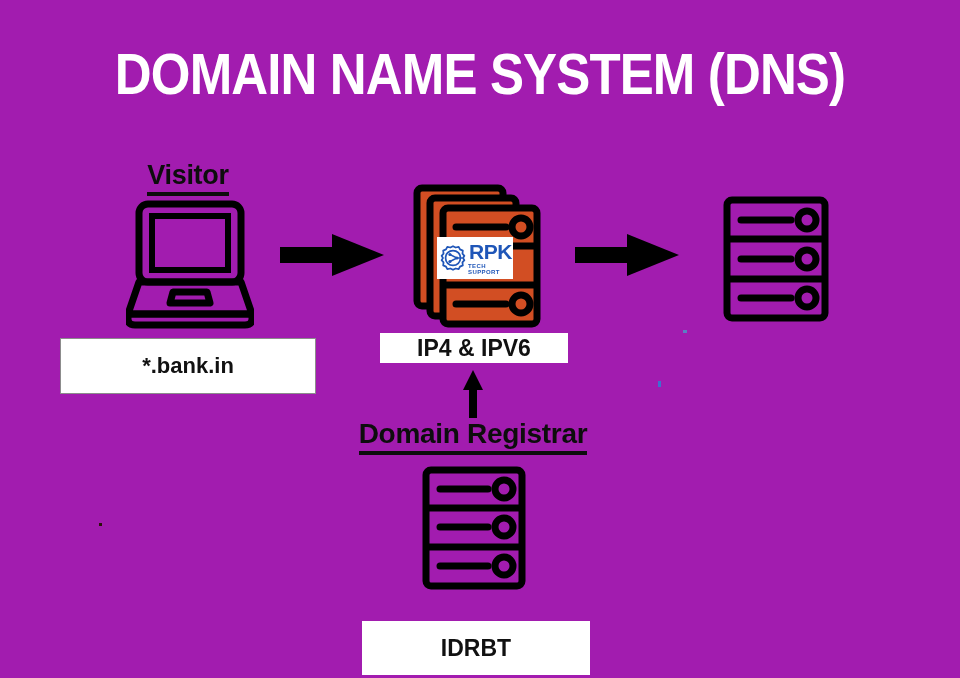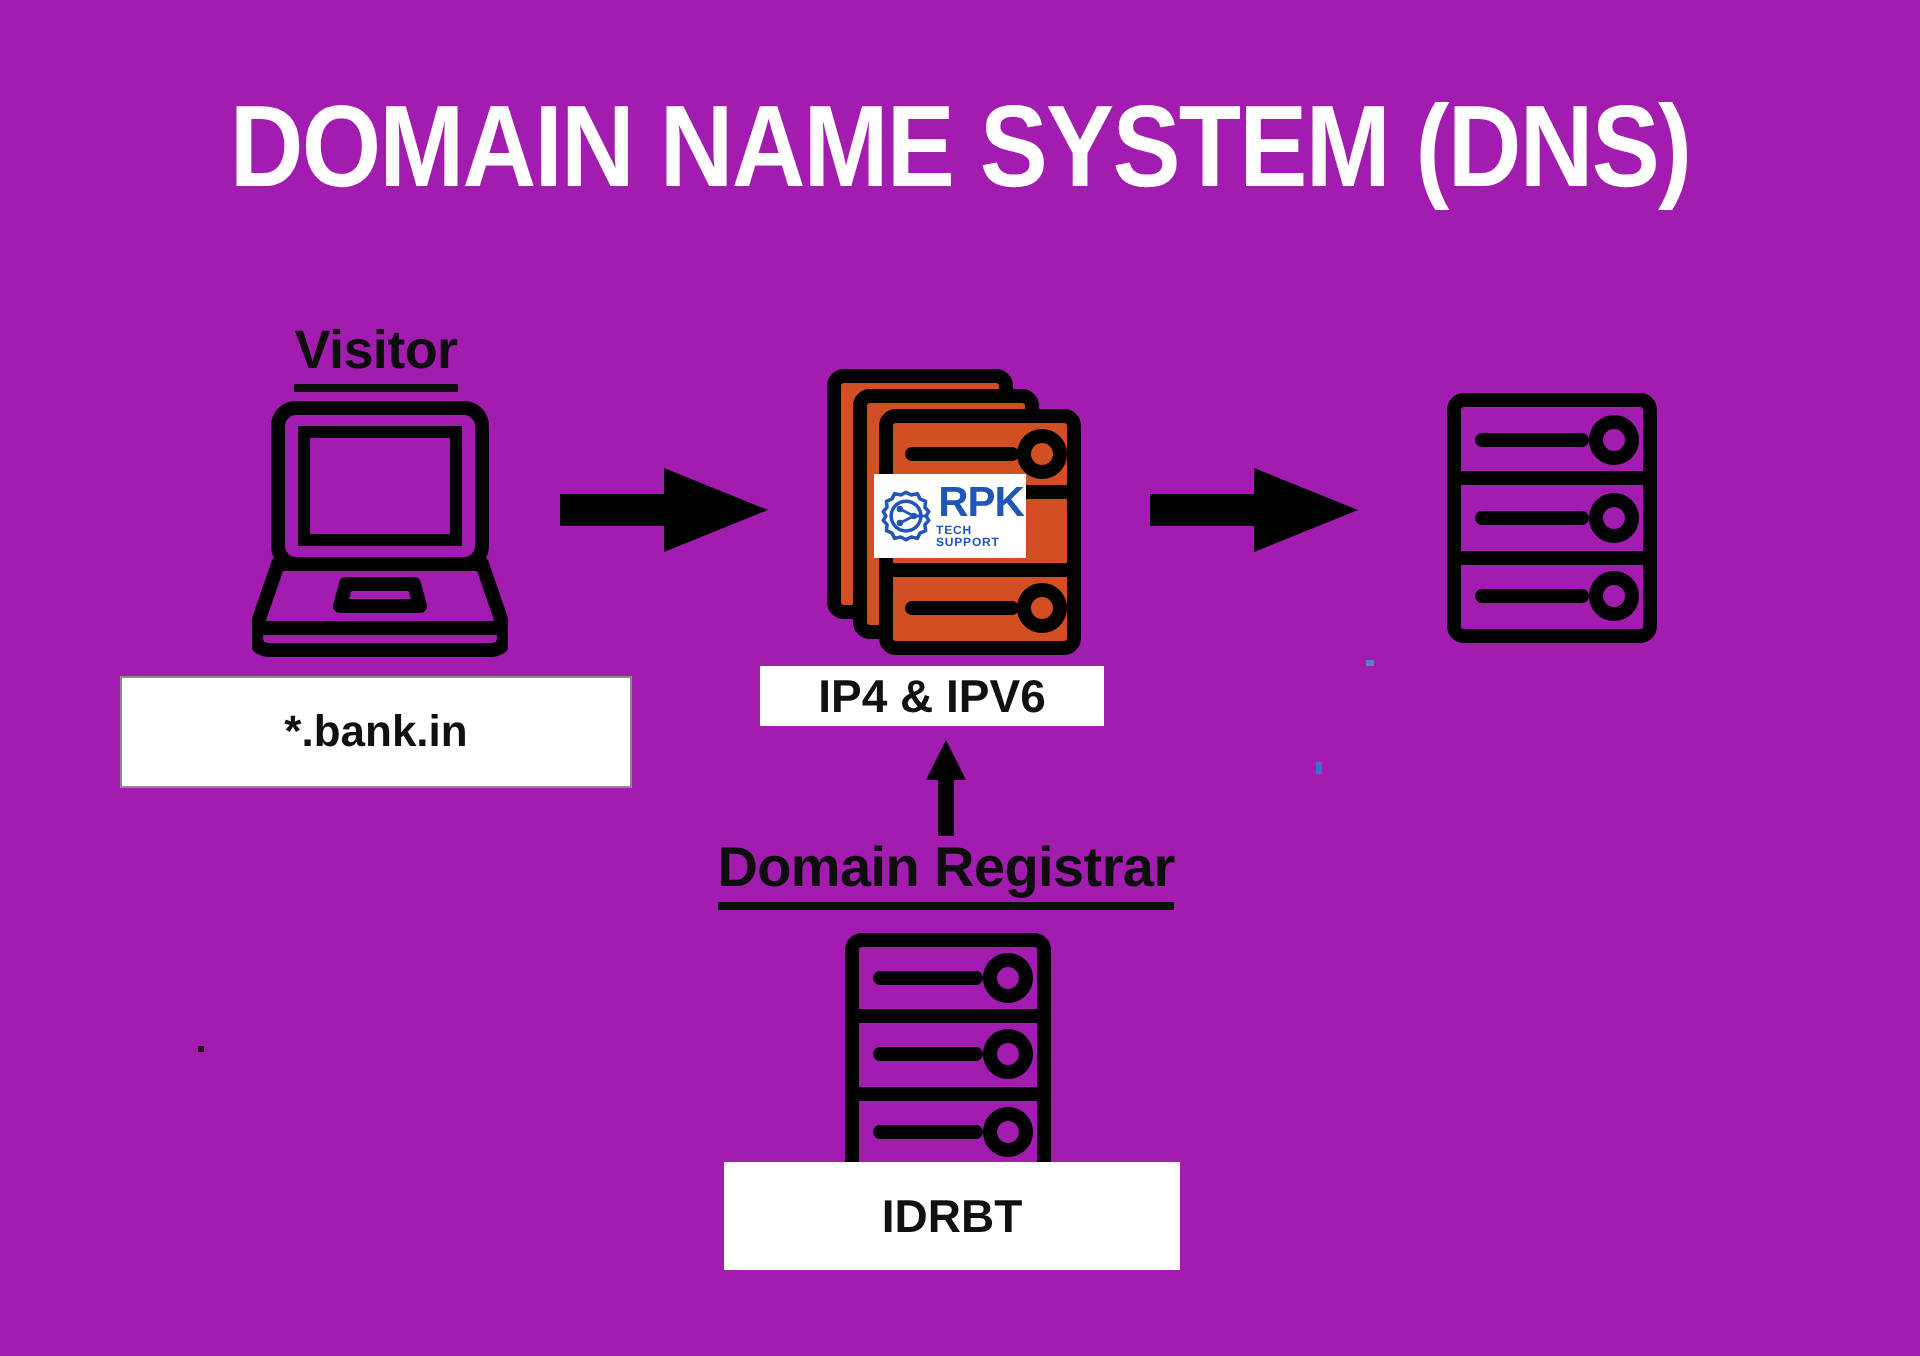--- a/index.html
+++ b/index.html
@@ -63,22 +63,22 @@
     border: 1px solid #8c8c8c;
     box-sizing: border-box;
     display: flex;
     align-items: center;
     justify-content: center;
     color: #111111;
     font-family: "Liberation Sans", sans-serif;
     font-weight: bold;
   }
   #box-bank     { left: 60px;  top: 338px; width: 256px; height: 56px; font-size: 22px; }
-  #box-ip       { left: 380px; top: 333px; width: 172px; height: 30px; font-size: 23px; border-color:#ffffff;}
-  #box-idrbt    { left: 362px; top: 581px; width: 228px; height: 54px; font-size: 23px; border-color:#ffffff;}
+  #box-ip       { left: 380px; top: 333px; width: 188px; height: 30px; font-size: 23px; border-color:#ffffff;}
+  #box-idrbt    { left: 362px; top: 621px; width: 228px; height: 54px; font-size: 23px; border-color:#ffffff;}
 
   
   .icon-wrap { position: absolute; }
   #icon-laptop    { left: 126px; top: 198px; width: 128px; height: 132px; }
   #icon-dnsstack  { left: 413px; top: 184px; width: 128px; height: 144px; }
   #icon-webhost   { left: 723px; top: 196px; width: 106px; height: 126px; }
   #icon-registrar { left: 422px; top: 466px; width: 104px; height: 124px; }
 
   
   .arrow-h { position: absolute; }

